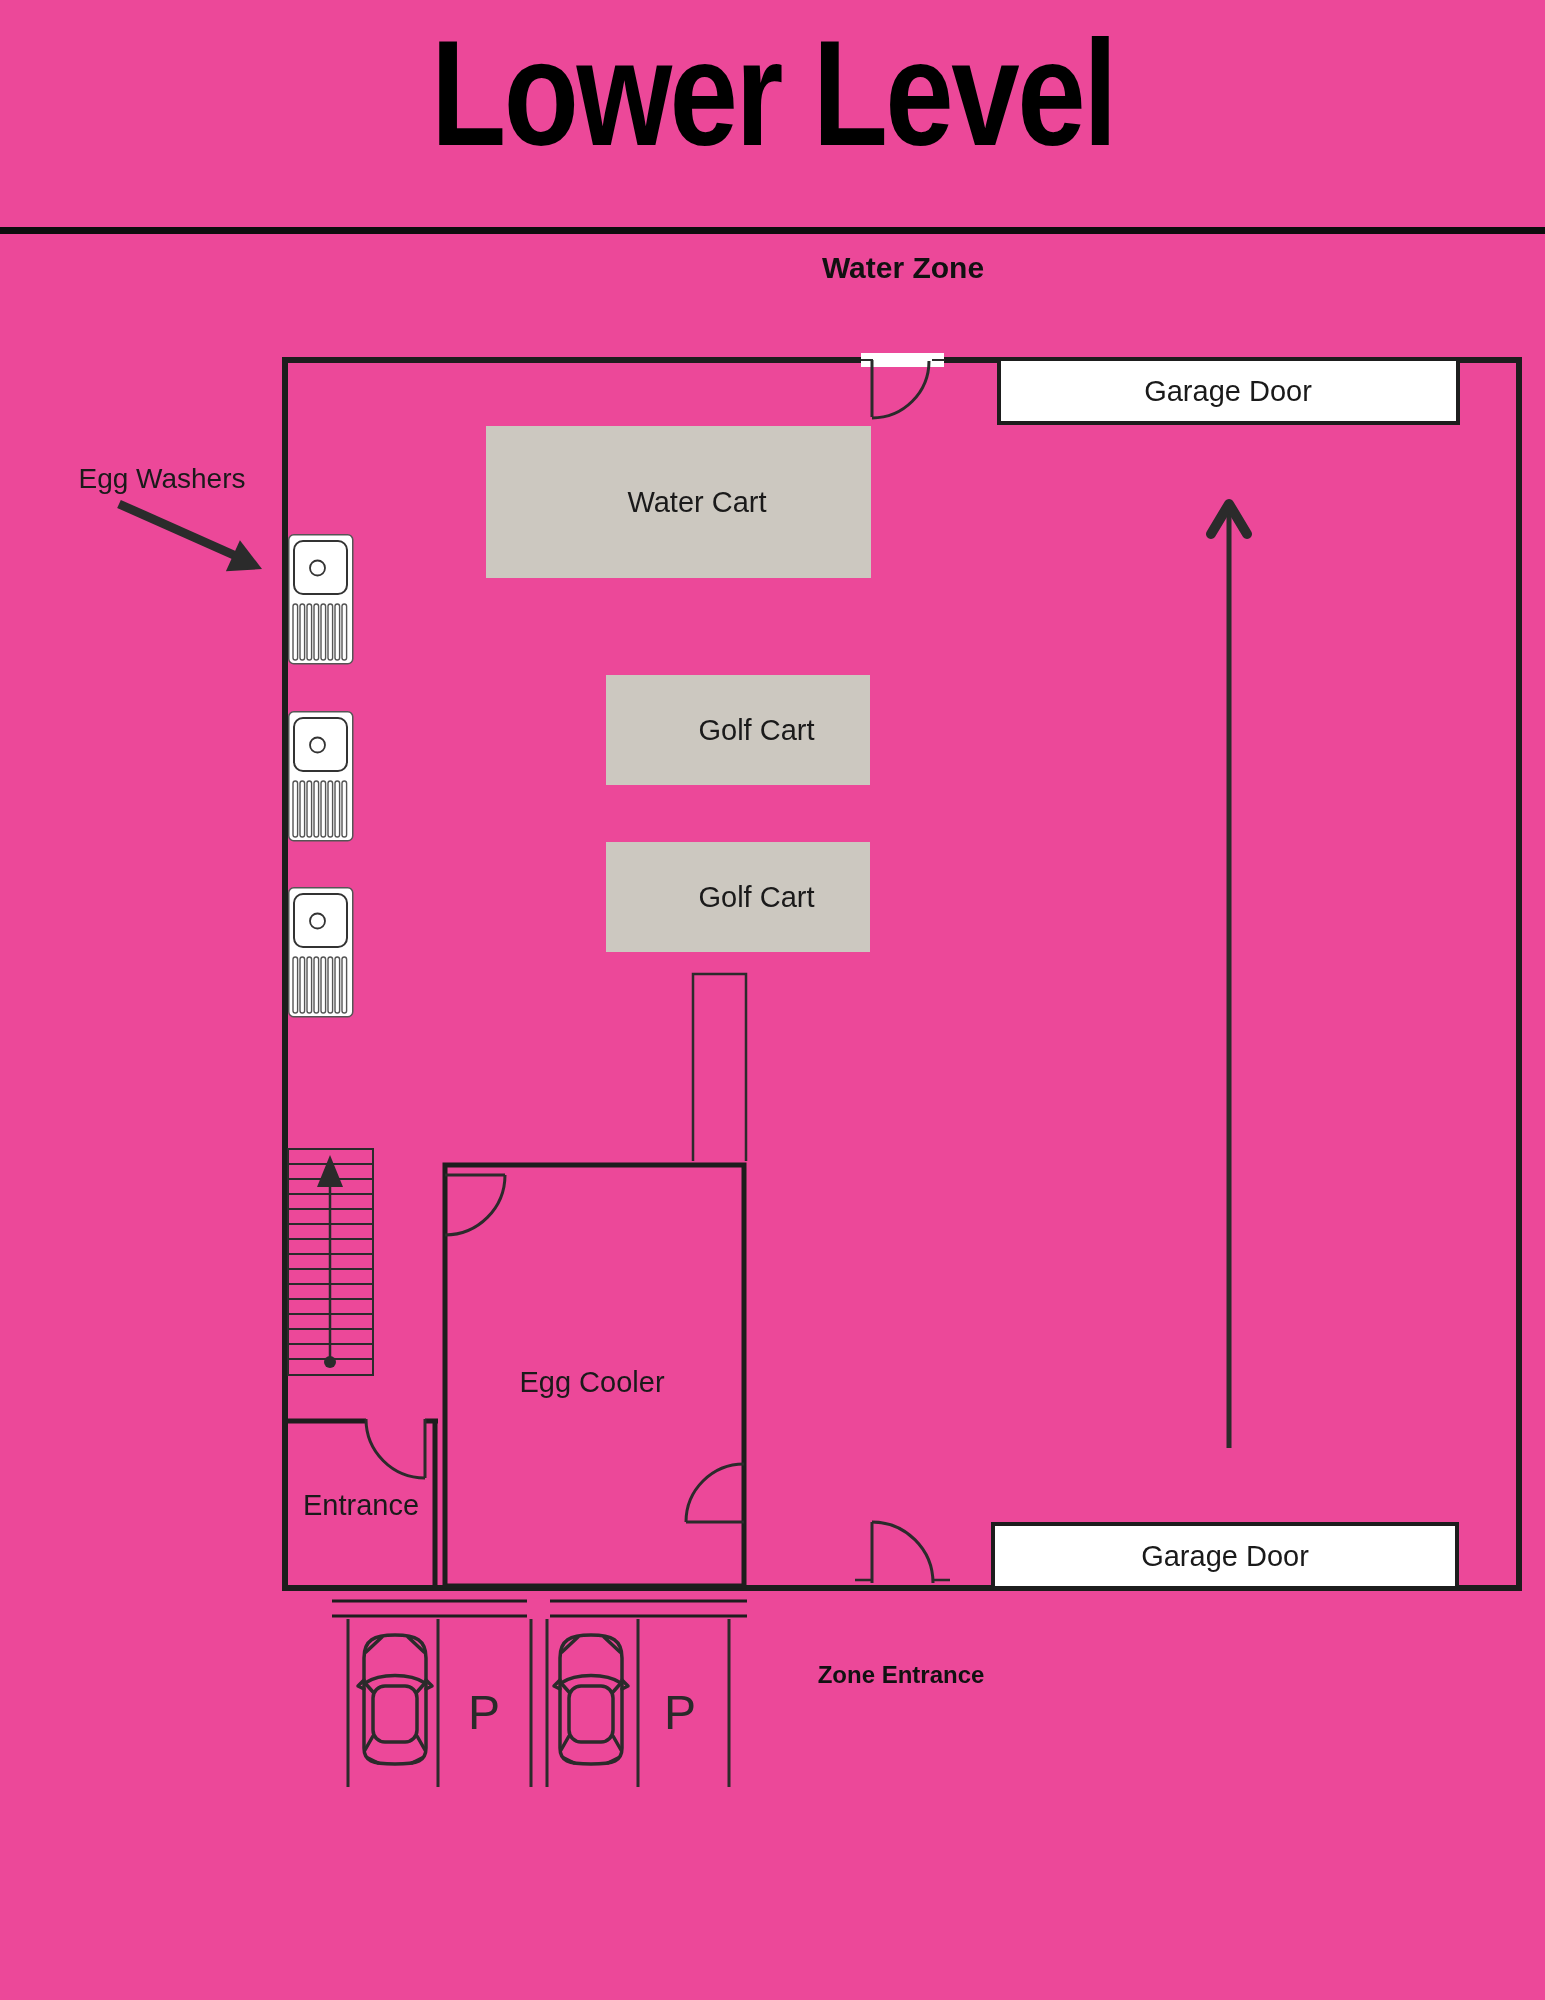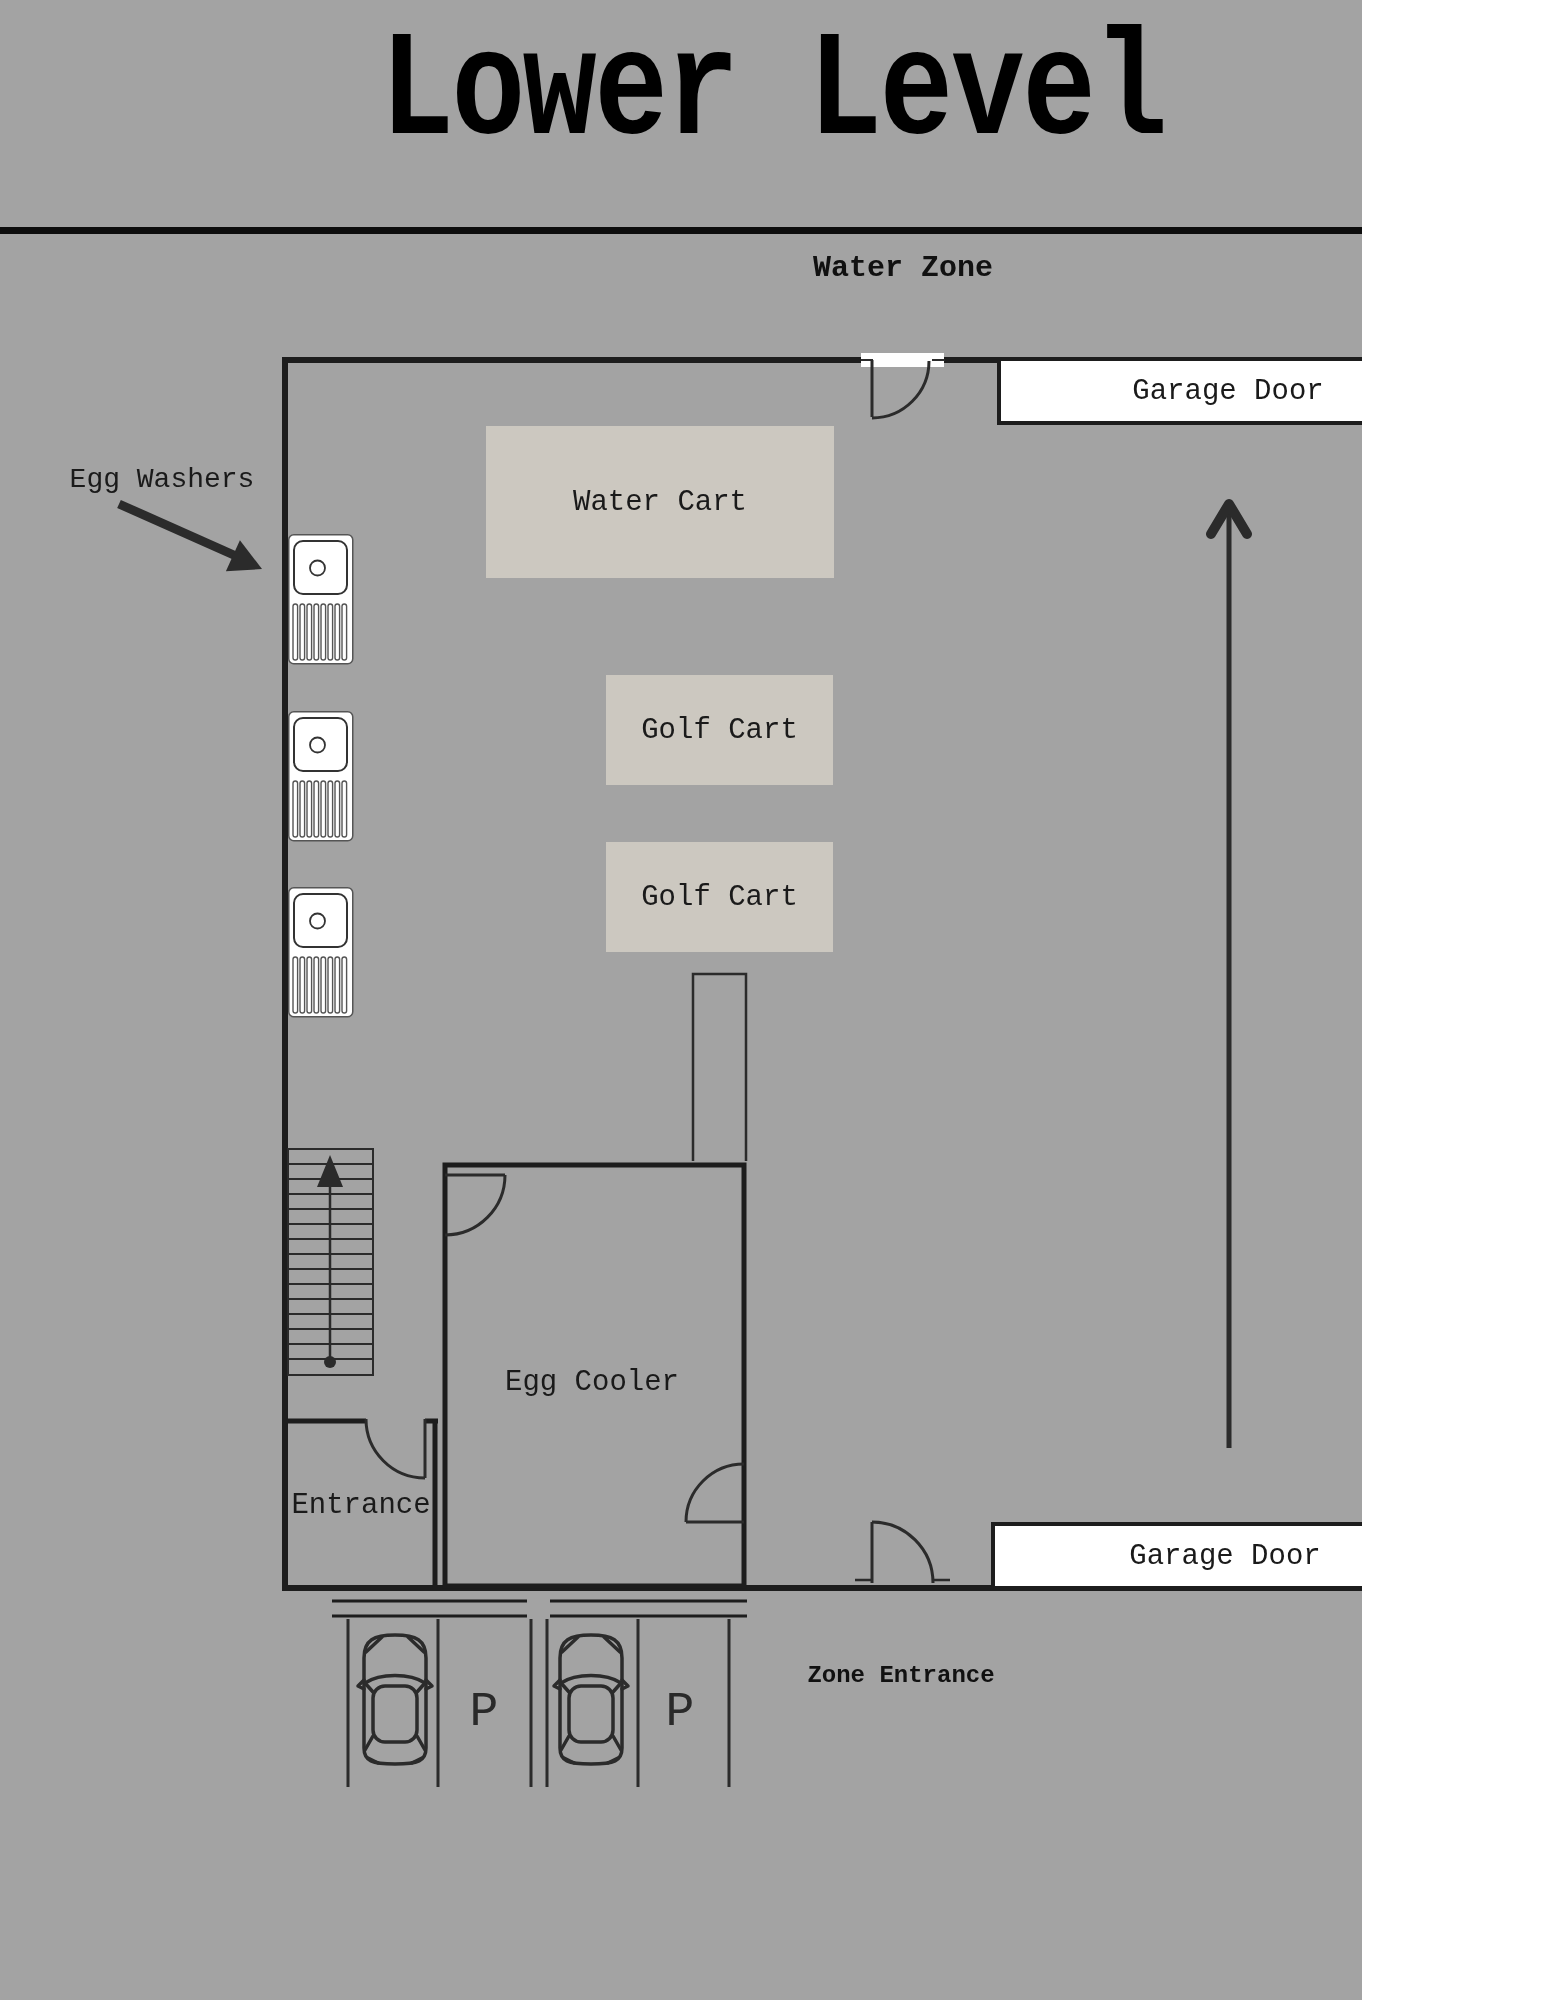--- a/index.html
+++ b/index.html
@@ -1,35 +1,35 @@
 <!DOCTYPE html>
 <html style="--wall-color: #1D1D1D; --line-color: #2B2B2B; --cart-fill: #CCC8C0; --divider-color: #0D0D0D; --text-color: #1A1A1A;"><head>
 <meta charset="utf-8">
 <style>
   html,body{margin:0;padding:0;background:#fff;}
   .page{
-    position:relative;width:1362px;height:2000px;background:#a3a3a3;overflow:hidden;
-    font-family:Liberation Mono, monospace;color:var(--text-color,#1a1a1a);
+    position:relative;width:1545px;height:2000px;background:#ec4899;overflow:hidden;
+    font-family:Liberation Sans, sans-serif;color:var(--text-color,#1a1a1a);
   }
   
   .title-wrap{position:absolute;left:0;top:18px;width:1545px;height:150px;
     display:flex;align-items:center;justify-content:center;}
   .title-text{font-size:150px;font-weight:bold;line-height:1;color:#000;
     transform:scaleX(0.82);transform-origin:center;letter-spacing:-3px;white-space:nowrap;}
   .divider{position:absolute;left:0;top:227px;width:1545px;height:7px;background:var(--divider-color,#0d0d0d);}
   
   .lbl{position:absolute;transform:translate(-50%,-50%);white-space:nowrap;z-index:3;}
   .inside-zone{font-size:30px;font-weight:bold;color:#111;}
   .room-lbl{font-size:29px;color:#1a1a1a;}
   .zone-entrance{font-size:24px;font-weight:bold;color:#111;}
   .p-mark{font-size:48px;font-weight:300;color:#2a2a2a;}
   .egg-washers{font-size:28px;color:#1a1a1a;}
   
   .cart{position:absolute;background:var(--cart-fill,#ccc8c0);display:flex;
-    align-items:center;justify-content:center;z-index:1;}
+    align-items:center;justify-content:center;z-index:1;padding-left:37px;}
   .cart span{font-size:29px;color:#1a1a1a;}
   
   svg.plan{position:absolute;left:0;top:0;z-index:2;}
   .wall{stroke:var(--wall-color,#1d1d1d);fill:none;}
   .wallfill{stroke:var(--wall-color,#1d1d1d);fill:#fff;}
   .line{stroke:var(--line-color,#2b2b2b);fill:none;}
   .thin{stroke:#555;fill:#fff;}
   .solid{fill:var(--line-color,#2b2b2b);stroke:none;}
 </style>
 </head>

